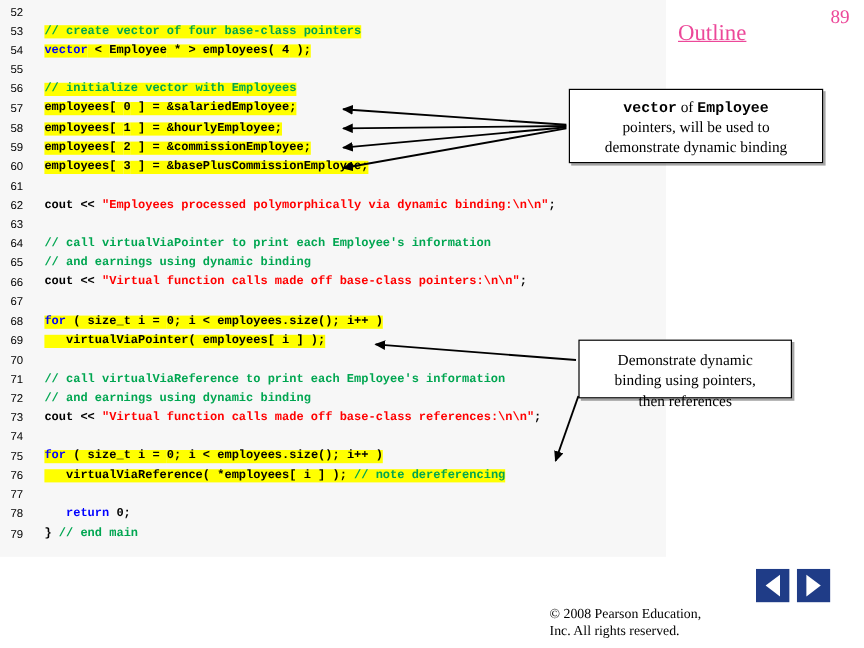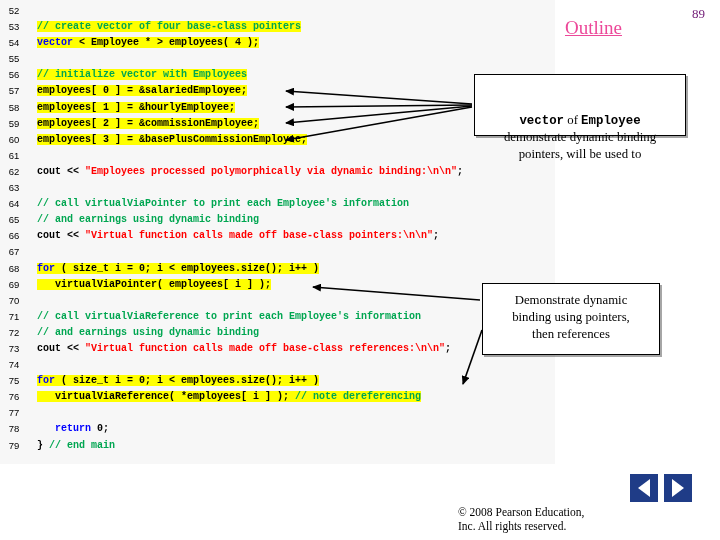--- a/index.html
+++ b/index.html
@@ -68,22 +68,22 @@
     font-family: "Liberation Serif", serif;
     font-size: 19px;
     color: #ec4899;
     text-decoration: underline;
   }
   #page-number {
     position: absolute;
     left: 692px;
     top: 6px;
     font-family: "Liberation Serif", serif;
-    font-size: 13px;
-    color: #701a75;
+    font-size: 16px;
+    color: #ec4899;
   }
 
   
   .callout {
     position: absolute;
     background: #ffffff;
     border: 1px solid #000000;
     box-shadow: 2px 2px 0 rgba(0,0,0,0.35);
     text-align: center;
     font-family: "Liberation Serif", serif;
@@ -97,26 +97,26 @@
     left: 474px;
     top: 74px;
     width: 212px;
     height: 62px;
   }
   #callout-vector .mono {
     font-family: "Liberation Mono", monospace;
     font-weight: bold;
     font-size: 12.4px;
   }
-  #callout-vector .line1 { white-space: nowrap; margin-top: 31px; }
+  #callout-vector .line1 { white-space: nowrap; }
   #callout-demo {
     left: 482px;
     top: 283px;
     width: 178px;
-    height: 72px;
+    height: 49px;
     padding-top: 8px;
   }
 
   
   #arrows {
     position: absolute;
     left: 0; top: 0;
     width: 720px;
     height: 540px;
     pointer-events: none;
@@ -187,22 +187,22 @@
       <div>79</div>
     </div>
   <div id="code-lines"><div class="ln">&nbsp;</div><div class="ln"><span class="tok-c hl">// create vector of four base-class pointers</span></div><div class="ln"><span class="tok-k hl">vector</span><span class="tok-n hl"> &lt; </span><span class="tok-n hl">Employee</span><span class="tok-n hl"> * &gt; employees( </span><span class="tok-n hl">4</span><span class="tok-n hl"> );</span></div><div class="ln">&nbsp;</div><div class="ln"><span class="tok-c hl">// initialize vector with Employees</span></div><div class="ln"><span class="tok-n hl">employees[ </span><span class="tok-n hl">0</span><span class="tok-n hl"> ] = &amp;salariedEmployee;</span></div><div class="ln"><span class="tok-n hl">employees[ </span><span class="tok-n hl">1</span><span class="tok-n hl"> ] = &amp;hourlyEmployee;</span></div><div class="ln"><span class="tok-n hl">employees[ </span><span class="tok-n hl">2</span><span class="tok-n hl"> ] = &amp;commissionEmployee;</span></div><div class="ln"><span class="tok-n hl">employees[ </span><span class="tok-n hl">3</span><span class="tok-n hl"> ] = &amp;basePlusCommissionEmployee;</span></div><div class="ln">&nbsp;</div><div class="ln"><span class="tok-n">cout &lt;&lt; </span><span class="tok-s">"Employees processed polymorphically via dynamic binding:\n\n"</span><span class="tok-n">;</span></div><div class="ln">&nbsp;</div><div class="ln"><span class="tok-c">// call virtualViaPointer to print each Employee's information</span></div><div class="ln"><span class="tok-c">// and earnings using dynamic binding</span></div><div class="ln"><span class="tok-n">cout &lt;&lt; </span><span class="tok-s">"Virtual function calls made off base-class pointers:\n\n"</span><span class="tok-n">;</span></div><div class="ln">&nbsp;</div><div class="ln"><span class="tok-k hl">for</span><span class="tok-n hl"> ( size_t i = </span><span class="tok-n hl">0</span><span class="tok-n hl">; i &lt; employees.size(); i++ )</span></div><div class="ln"><span class="tok-n hl">   virtualViaPointer( employees[ i ] );</span></div><div class="ln">&nbsp;</div><div class="ln"><span class="tok-c">// call virtualViaReference to print each Employee's information</span></div><div class="ln"><span class="tok-c">// and earnings using dynamic binding</span></div><div class="ln"><span class="tok-n">cout &lt;&lt; </span><span class="tok-s">"Virtual function calls made off base-class references:\n\n"</span><span class="tok-n">;</span></div><div class="ln">&nbsp;</div><div class="ln"><span class="tok-k hl">for</span><span class="tok-n hl"> ( size_t i = </span><span class="tok-n hl">0</span><span class="tok-n hl">; i &lt; employees.size(); i++ )</span></div><div class="ln"><span class="tok-n hl">   virtualViaReference( *employees[ i ] ); </span><span class="tok-c hl">// note dereferencing</span></div><div class="ln">&nbsp;</div><div class="ln"><span class="tok-k">   return</span><span class="tok-n"> 0;</span></div><div class="ln"><span class="tok-n">} </span><span class="tok-c">// end main</span></div></div>
 </div>
 
 <div id="outline-title">Outline</div>
 <div id="page-number">89</div>
 
 <div class="callout" id="callout-vector">
   <div class="line1"><span class="mono">vector</span><span> of </span><span class="mono">Employee</span></div>
+  <div>pointers, will be used to</div>
   <div>demonstrate dynamic binding</div>
-  <div>pointers, will be used to</div>
 </div>
 
 <div class="callout" id="callout-demo">
   <div>Demonstrate dynamic</div>
   <div>binding using pointers,</div>
   <div>then references</div>
 </div>
 
 <svg id="arrows">
   <defs>

